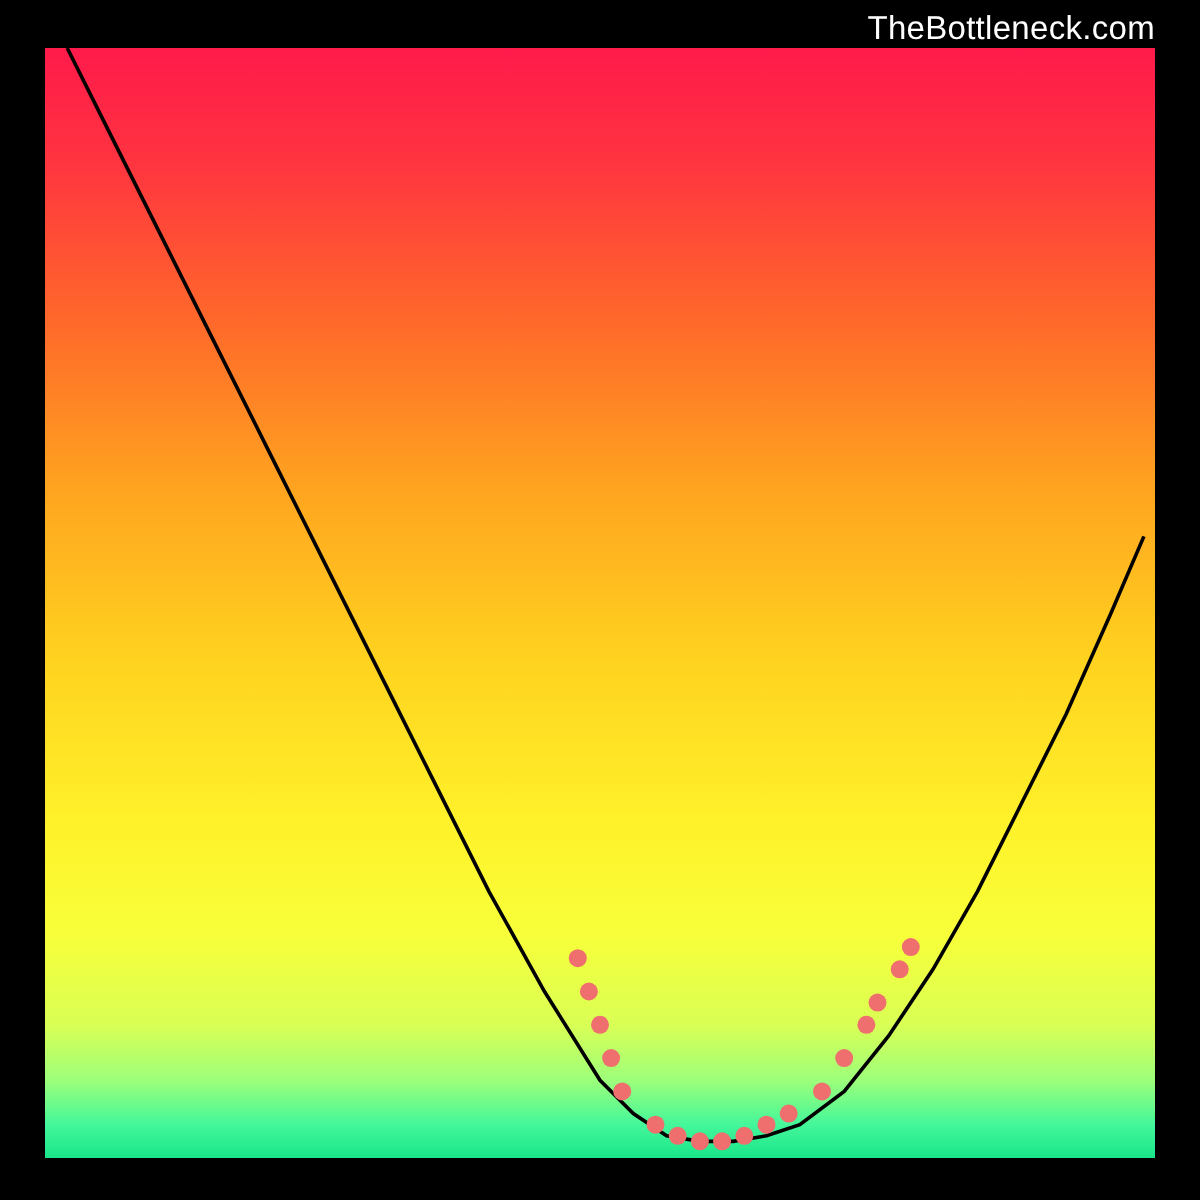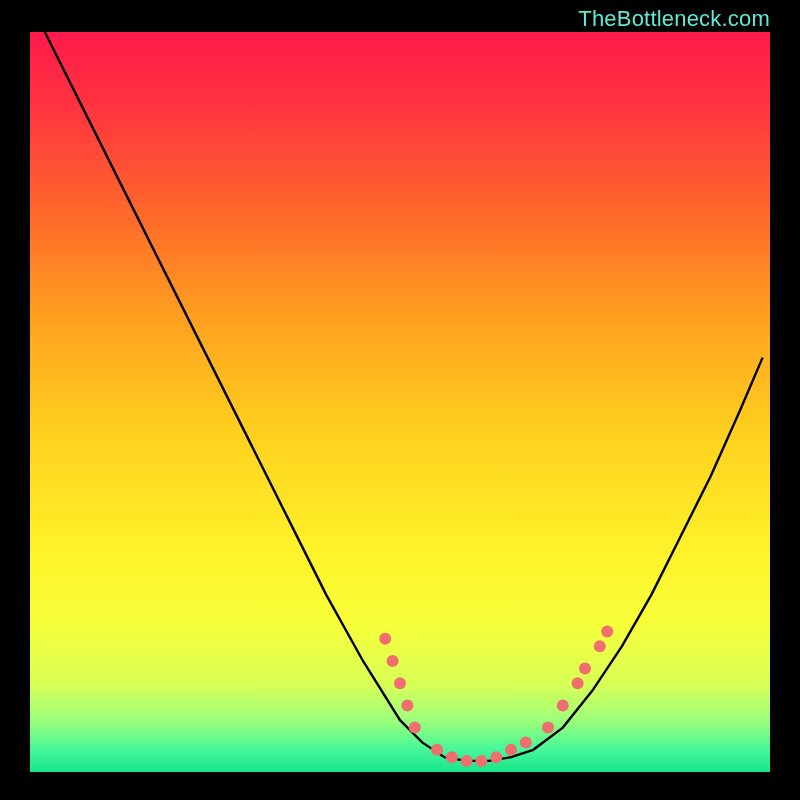--- a/index.html
+++ b/index.html
@@ -23,21 +23,21 @@
     position: absolute;
     left: 0;
     top: 0;
     width: 740px;
     height: 740px;
   }
   .watermark {
     position: absolute;
     top: 6px;
     right: 30px;
-    color: #5eead4;
+    color: #ffffff;
     font-size: 22px;
     font-weight: 500;
     letter-spacing: 0.2px;
   }
   svg { display: block; }
 </style>
 </head>
 <body>
 
 <div class="watermark">TheBottleneck.com</div>

